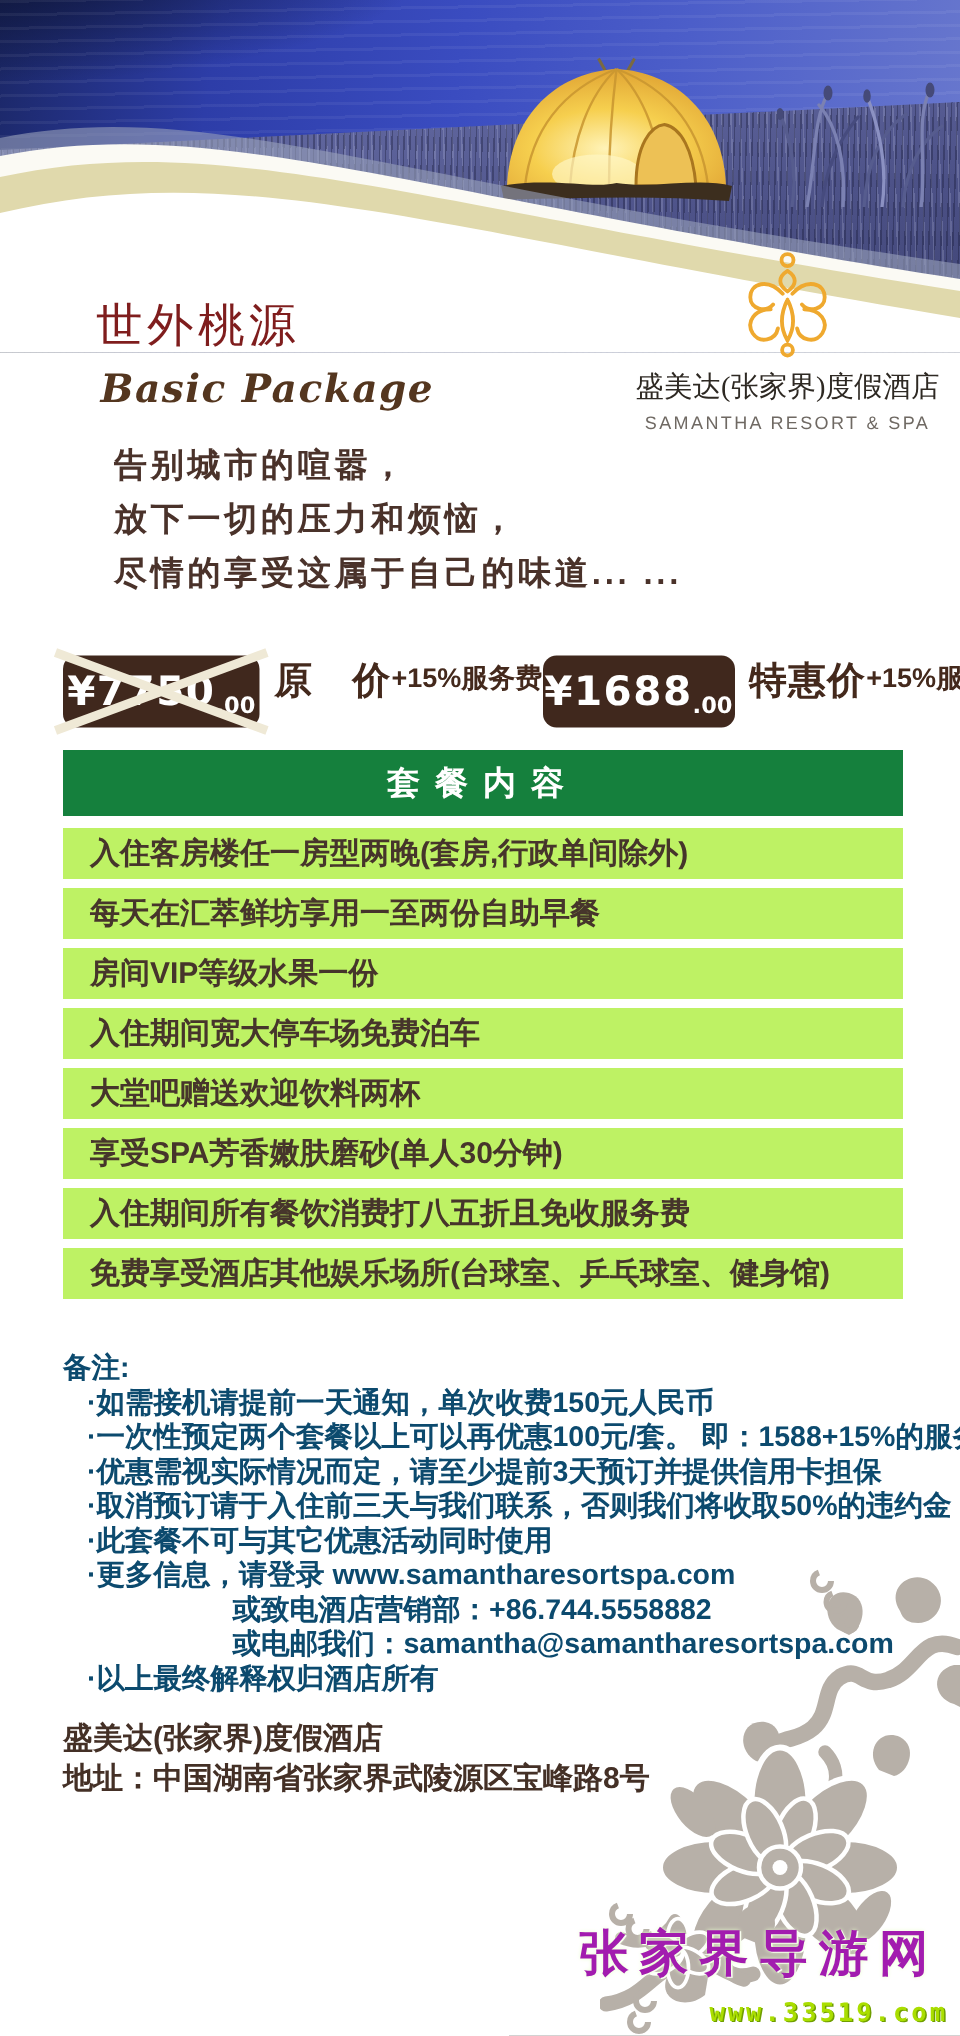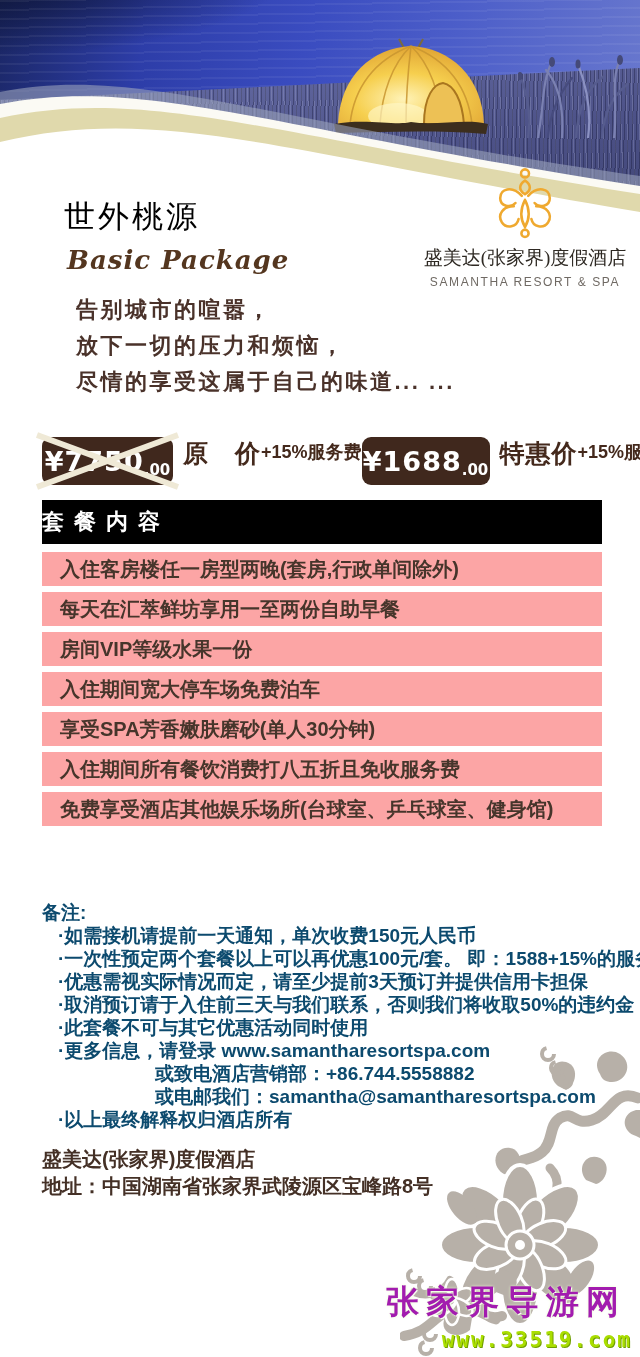--- a/index.html
+++ b/index.html
@@ -21,21 +21,21 @@
     background:linear-gradient(170deg, #9aa0c8 0%, #7b81b4 10%, #60669e 35%, #4d5288 65%, #3d4272 100%); }
   .grass::after { content:""; position:absolute; inset:0;
     background:repeating-linear-gradient(92deg, rgba(20,22,50,0.35) 0 1px, rgba(0,0,0,0) 1px 4px),
                repeating-linear-gradient(88deg, rgba(220,224,250,0.18) 0 1px, rgba(0,0,0,0) 1px 6px); }
   .tent { position:absolute; left:326px; top:36px; width:170px; height:102px; }
   .reeds { position:absolute; left:518px; top:50px; width:118px; height:88px; }
   .wave { position:absolute; inset:0; }
 
   
   .titles { position:absolute; left:64px; top:196px; z-index:2; }
-  .title-cn { font-size:31px; font-weight:500; color:#000000; letter-spacing:3px; }
+  .title-cn { font-size:31px; font-weight:500; color:#7f1d1d; letter-spacing:3px; }
   .title-en { margin-top:7px; margin-left:3px; font-family:"DejaVu Serif", serif; font-style:italic;
     font-weight:bold; font-size:26px; color:#54361f; letter-spacing:1px; }
   .brand { position:absolute; right:6px; top:163px; width:218px; text-align:center; z-index:2; }
   .brand-logo { width:80px; height:80px; display:block; margin:0 auto; }
   .brand-cn { font-family:"Liberation Serif", serif; font-size:19px; color:#2e2923; margin-top:2px; white-space:nowrap; }
   .brand-en { font-size:12px; color:#6f6963; letter-spacing:1.6px; margin-top:4px; white-space:nowrap; }
 
   
   .poem { position:absolute; left:64px; top:292px; font-size:22px; font-weight:bold;
     color:#4a322a; letter-spacing:2.5px; line-height:36px; z-index:2;margin-left:12px; }
@@ -51,41 +51,41 @@
   .pbox-orig { width:131px; }
   .pbox-spec { width:128px; }
   .cross { position:absolute; left:-8px; top:-7px; width:147px; height:62px; pointer-events:none; }
   .plabels { display:flex; flex-direction:row; justify-content:center; margin-left:10px; color:#44291c; }
   .plabel-main { font-size:25px; font-weight:bold; letter-spacing:1px; white-space:nowrap; }
   .plabel-sub { font-size:18px; font-weight:bold; margin-top:3px; white-space:nowrap; }
   .price-group + .price-group { }
 
   
   .package { position:absolute; left:42px; top:500px; width:560px; z-index:2; }
-  .pk-header { height:44px; line-height:44px; background:#000000; color:#fff; 
+  .pk-header { height:44px; line-height:44px; background:#15803d; color:#fff; text-align:center;
     font-size:22px; font-weight:bold; letter-spacing:10px; margin-bottom:8px; }
-  .pk-row { background:#fca5a5; height:34px; line-height:34px; padding-left:18px; margin-bottom:6px;
+  .pk-row { background:#bef264; height:34px; line-height:34px; padding-left:18px; margin-bottom:6px;
     font-size:20px; font-weight:bold; color:#46352b; white-space:nowrap; }
 
   
   .notes { position:absolute; left:42px; top:901px; width:586px; color:#0c4a6e;
     font-weight:bold; font-size:19px; line-height:23px; z-index:2; }
   .nb { padding-left:16px; white-space:nowrap; }
   .nc { padding-left:113px; white-space:nowrap; }
 
   
   .footer { position:absolute; left:42px; top:1146px; font-size:20px; font-weight:bold;
     color:#443026; line-height:27px; z-index:2; white-space:nowrap; }
 
   
   .ornament { position:absolute; right:0; bottom:0; width:240px; height:317px; z-index:1; }
   .wm-name { position:absolute; right:14px; bottom:32px; z-index:3; font-size:33px; font-weight:bold;
     color:#a21caf; letter-spacing:7px; white-space:nowrap;
     text-shadow:0 0 3px #eaffd0, 1px 1px 0 #ffffff; }
-  .wm-url { position:absolute; right:8px; bottom:5px; z-index:3; font-size:21px; font-weight:bold;
+  .wm-url { position:absolute; right:8px; bottom:5px; z-index:3; font-size:17px; font-weight:bold;
     font-family:"DejaVu Sans Mono", monospace; color:#aade00; letter-spacing:2px; white-space:nowrap;
     text-shadow:1px 1px 0 #6f9e00; }
 </style>
 </head>
 <body>
 
 <div class="page">
 
   <div class="hero">
     <div class="water"></div>
@@ -196,20 +196,21 @@
       </div>
     </div>
   </div>
 
   <div class="package">
     <div class="pk-header">套餐内容</div>
     <div class="pk-row">入住客房楼任一房型两晚(套房,行政单间除外)</div>
     <div class="pk-row">每天在汇萃鲜坊享用一至两份自助早餐</div>
     <div class="pk-row">房间VIP等级水果一份</div>
     <div class="pk-row">入住期间宽大停车场免费泊车</div>
+    <div class="pk-row">大堂吧赠送欢迎饮料两杯</div>
     <div class="pk-row">享受SPA芳香嫩肤磨砂(单人30分钟)</div>
     <div class="pk-row">入住期间所有餐饮消费打八五折且免收服务费</div>
     <div class="pk-row">免费享受酒店其他娱乐场所(台球室、乒乓球室、健身馆)</div>
   </div>
 
   <div class="notes">
     <div>备注:</div>
     <div class="nb">·如需接机请提前一天通知，单次收费150元人民币</div>
     <div class="nb">·一次性预定两个套餐以上可以再优惠100元/套。 即：1588+15%的服务费</div>
     <div class="nb">·优惠需视实际情况而定，请至少提前3天预订并提供信用卡担保</div>

